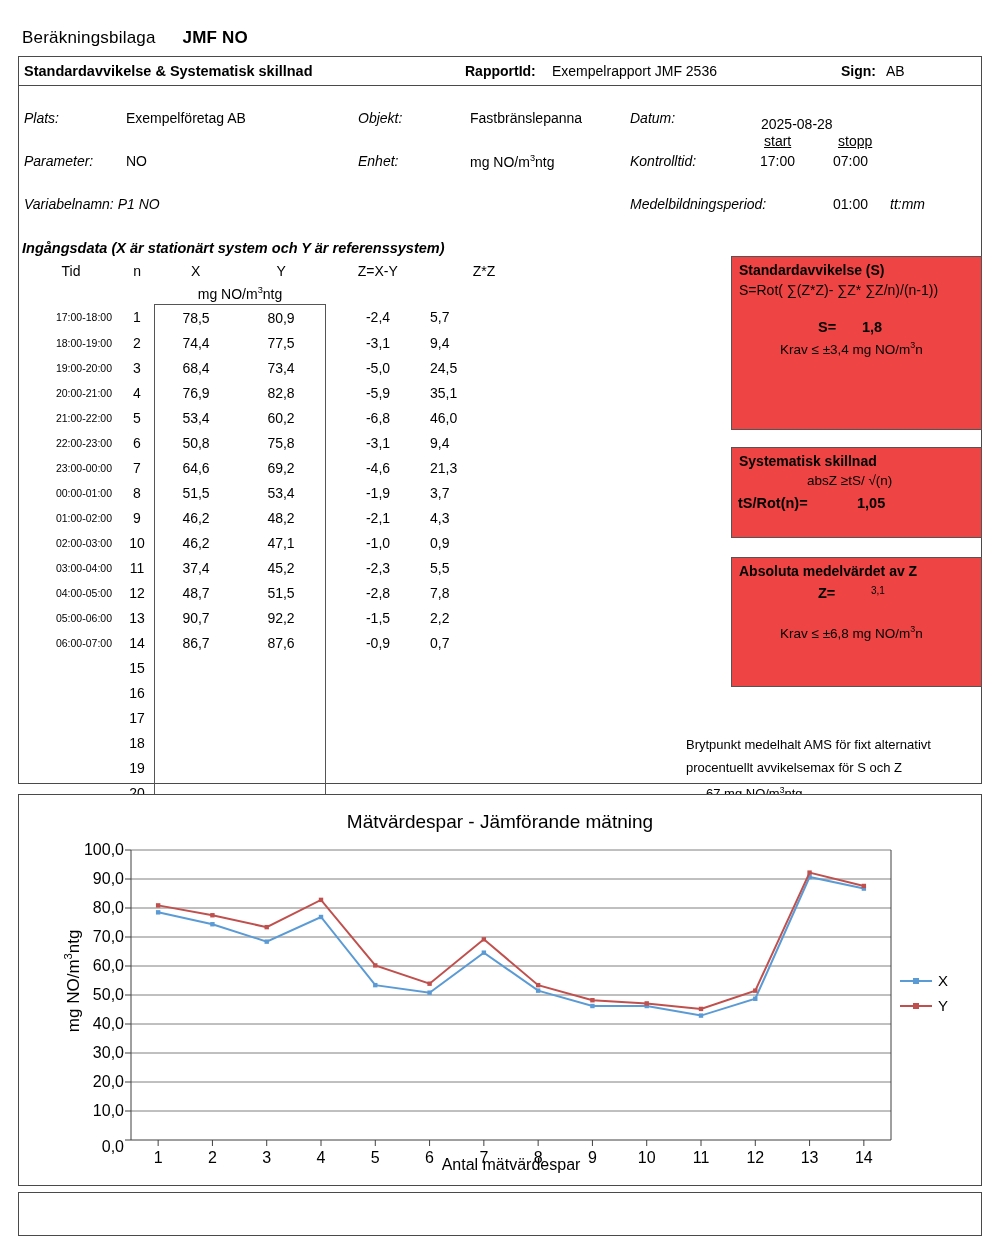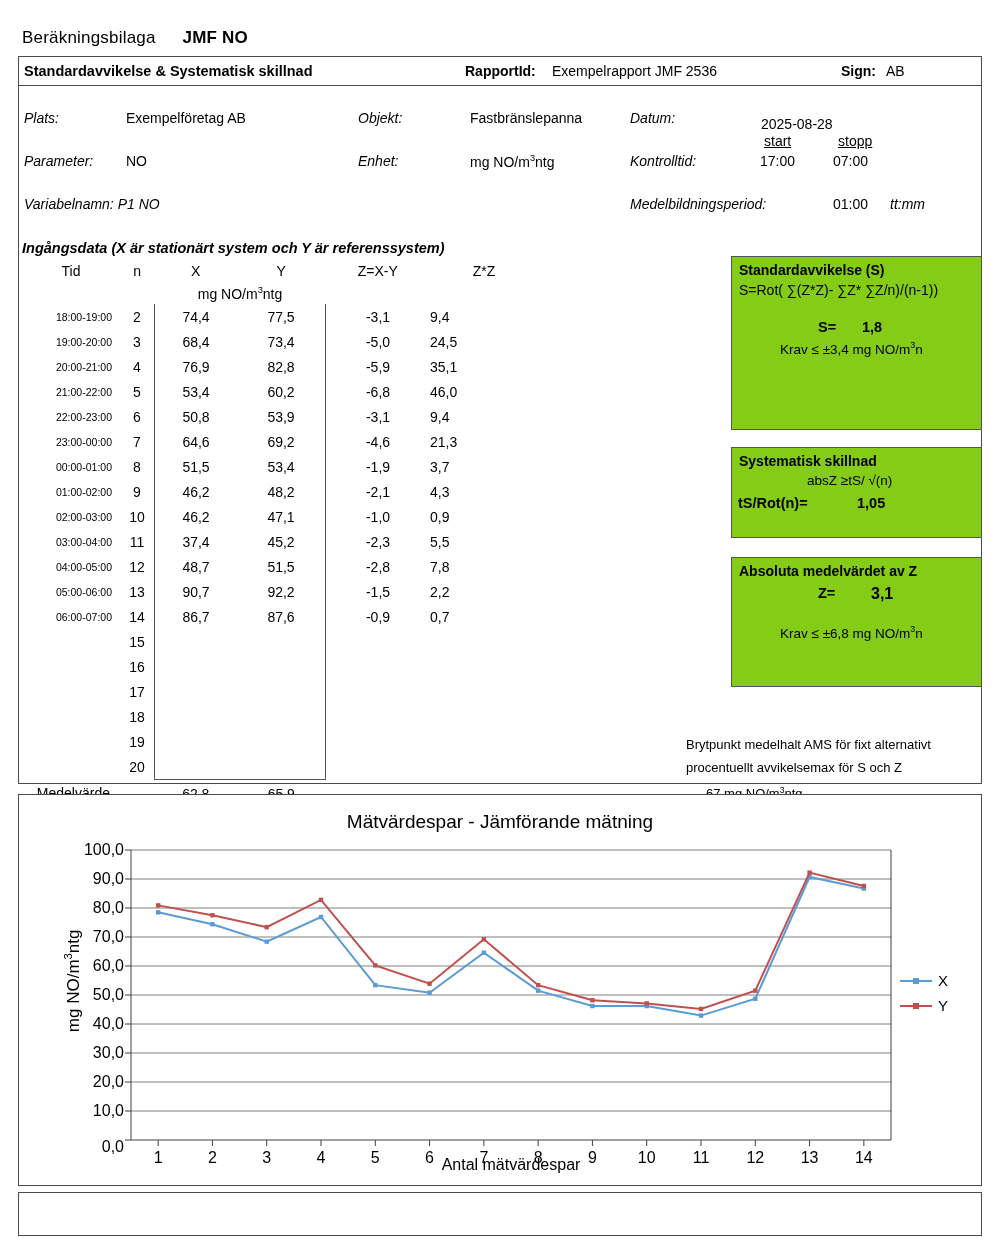--- a/index.html
+++ b/index.html
@@ -167,21 +167,21 @@
   .mv-row td { height: 27px; }
   .mv-lbl { text-align: right; padding-right: 10px !important; font-size: 14px; }
   .sum-row td { height: 25px; }
   .sum-lbl { text-align: center; font-size: 14px; }
 
   
   .rbox {
     position: absolute;
     border: 1px solid #555;
     box-sizing: border-box;
-    background: #84cc16;
+    background: #ef4444;
   }
   .rbox .title {
     font-weight: bold;
     font-size: 14px;
   }
 
   #box-std  { left: 731px; top: 256px; width: 251px; height: 174px; }
   #box-sys  { left: 731px; top: 447px; width: 251px; height: 91px; }
   #box-abs  { left: 731px; top: 557px; width: 251px; height: 130px; }
 
@@ -189,21 +189,21 @@
   .bx-f  { position: absolute; left: 7px;  top: 25px; font-size: 14px; }
   .bx-s-lbl { position: absolute; left: 86px; top: 62px; font-weight: bold; font-size: 14.5px; }
   .bx-s-val { position: absolute; left: 130px; top: 62px; font-weight: bold; font-size: 14.5px; }
   .bx-krav  { position: absolute; left: 48px; top: 83px; font-size: 13.5px; }
 
   .sy-f   { position: absolute; left: 75px; top: 25px; font-size: 13.5px; }
   .sy-lbl { position: absolute; left: 6px;  top: 47px; font-weight: bold; font-size: 14.5px; }
   .sy-val { position: absolute; left: 125px; top: 47px; font-weight: bold; font-size: 14.5px; }
 
   .ab-z-lbl { position: absolute; left: 86px;  top: 27px; font-weight: bold; font-size: 14.5px; }
-  .ab-z-val { position: absolute; left: 139px; top: 27px; font-weight: bold; font-size: 16px; text-align: center; }
+  .ab-z-val { position: absolute; left: 139px; top: 27px; font-weight: normal; font-size: 10px; text-align: center; }
   .ab-krav  { position: absolute; left: 48px;  top: 49px; font-size: 13.5px; margin-top: 17px; }
 
   
   .bryt {
     position: absolute;
     left: 686px;
     top: 733px;
     font-size: 13px;
     line-height: 23px;
   }
@@ -351,20 +351,28 @@
   </thead>
   <tbody id="dt-body">
       <tr class="unit-row">
         <td class="c-tid"></td>
         <td class="c-n"></td>
         <td class="c-x" colspan="2" style="text-align:center">mg NO/m<sup>3</sup>ntg</td>
         <td class="c-z"></td>
         <td class="c-zz"></td>
       </tr>
       <tr>
+        <td class="c-tid">17:00-18:00</td>
+        <td class="c-n">1</td>
+        <td class="c-x boxed-l boxed-t">78,5</td>
+        <td class="c-y boxed-r boxed-t">80,9</td>
+        <td class="c-z">-2,4</td>
+        <td class="c-zz">5,7</td>
+      </tr>
+      <tr>
         <td class="c-tid">18:00-19:00</td>
         <td class="c-n">2</td>
         <td class="c-x boxed-l">74,4</td>
         <td class="c-y boxed-r">77,5</td>
         <td class="c-z">-3,1</td>
         <td class="c-zz">9,4</td>
       </tr>
       <tr>
         <td class="c-tid">19:00-20:00</td>
         <td class="c-n">3</td>
@@ -386,21 +394,21 @@
         <td class="c-n">5</td>
         <td class="c-x boxed-l">53,4</td>
         <td class="c-y boxed-r">60,2</td>
         <td class="c-z">-6,8</td>
         <td class="c-zz">46,0</td>
       </tr>
       <tr>
         <td class="c-tid">22:00-23:00</td>
         <td class="c-n">6</td>
         <td class="c-x boxed-l">50,8</td>
-        <td class="c-y boxed-r">53,9</td>
+        <td class="c-y boxed-r">75,8</td>
         <td class="c-z">-3,1</td>
         <td class="c-zz">9,4</td>
       </tr>
       <tr>
         <td class="c-tid">23:00-00:00</td>
         <td class="c-n">7</td>
         <td class="c-x boxed-l">64,6</td>
         <td class="c-y boxed-r">69,2</td>
         <td class="c-z">-4,6</td>
         <td class="c-zz">21,3</td>

